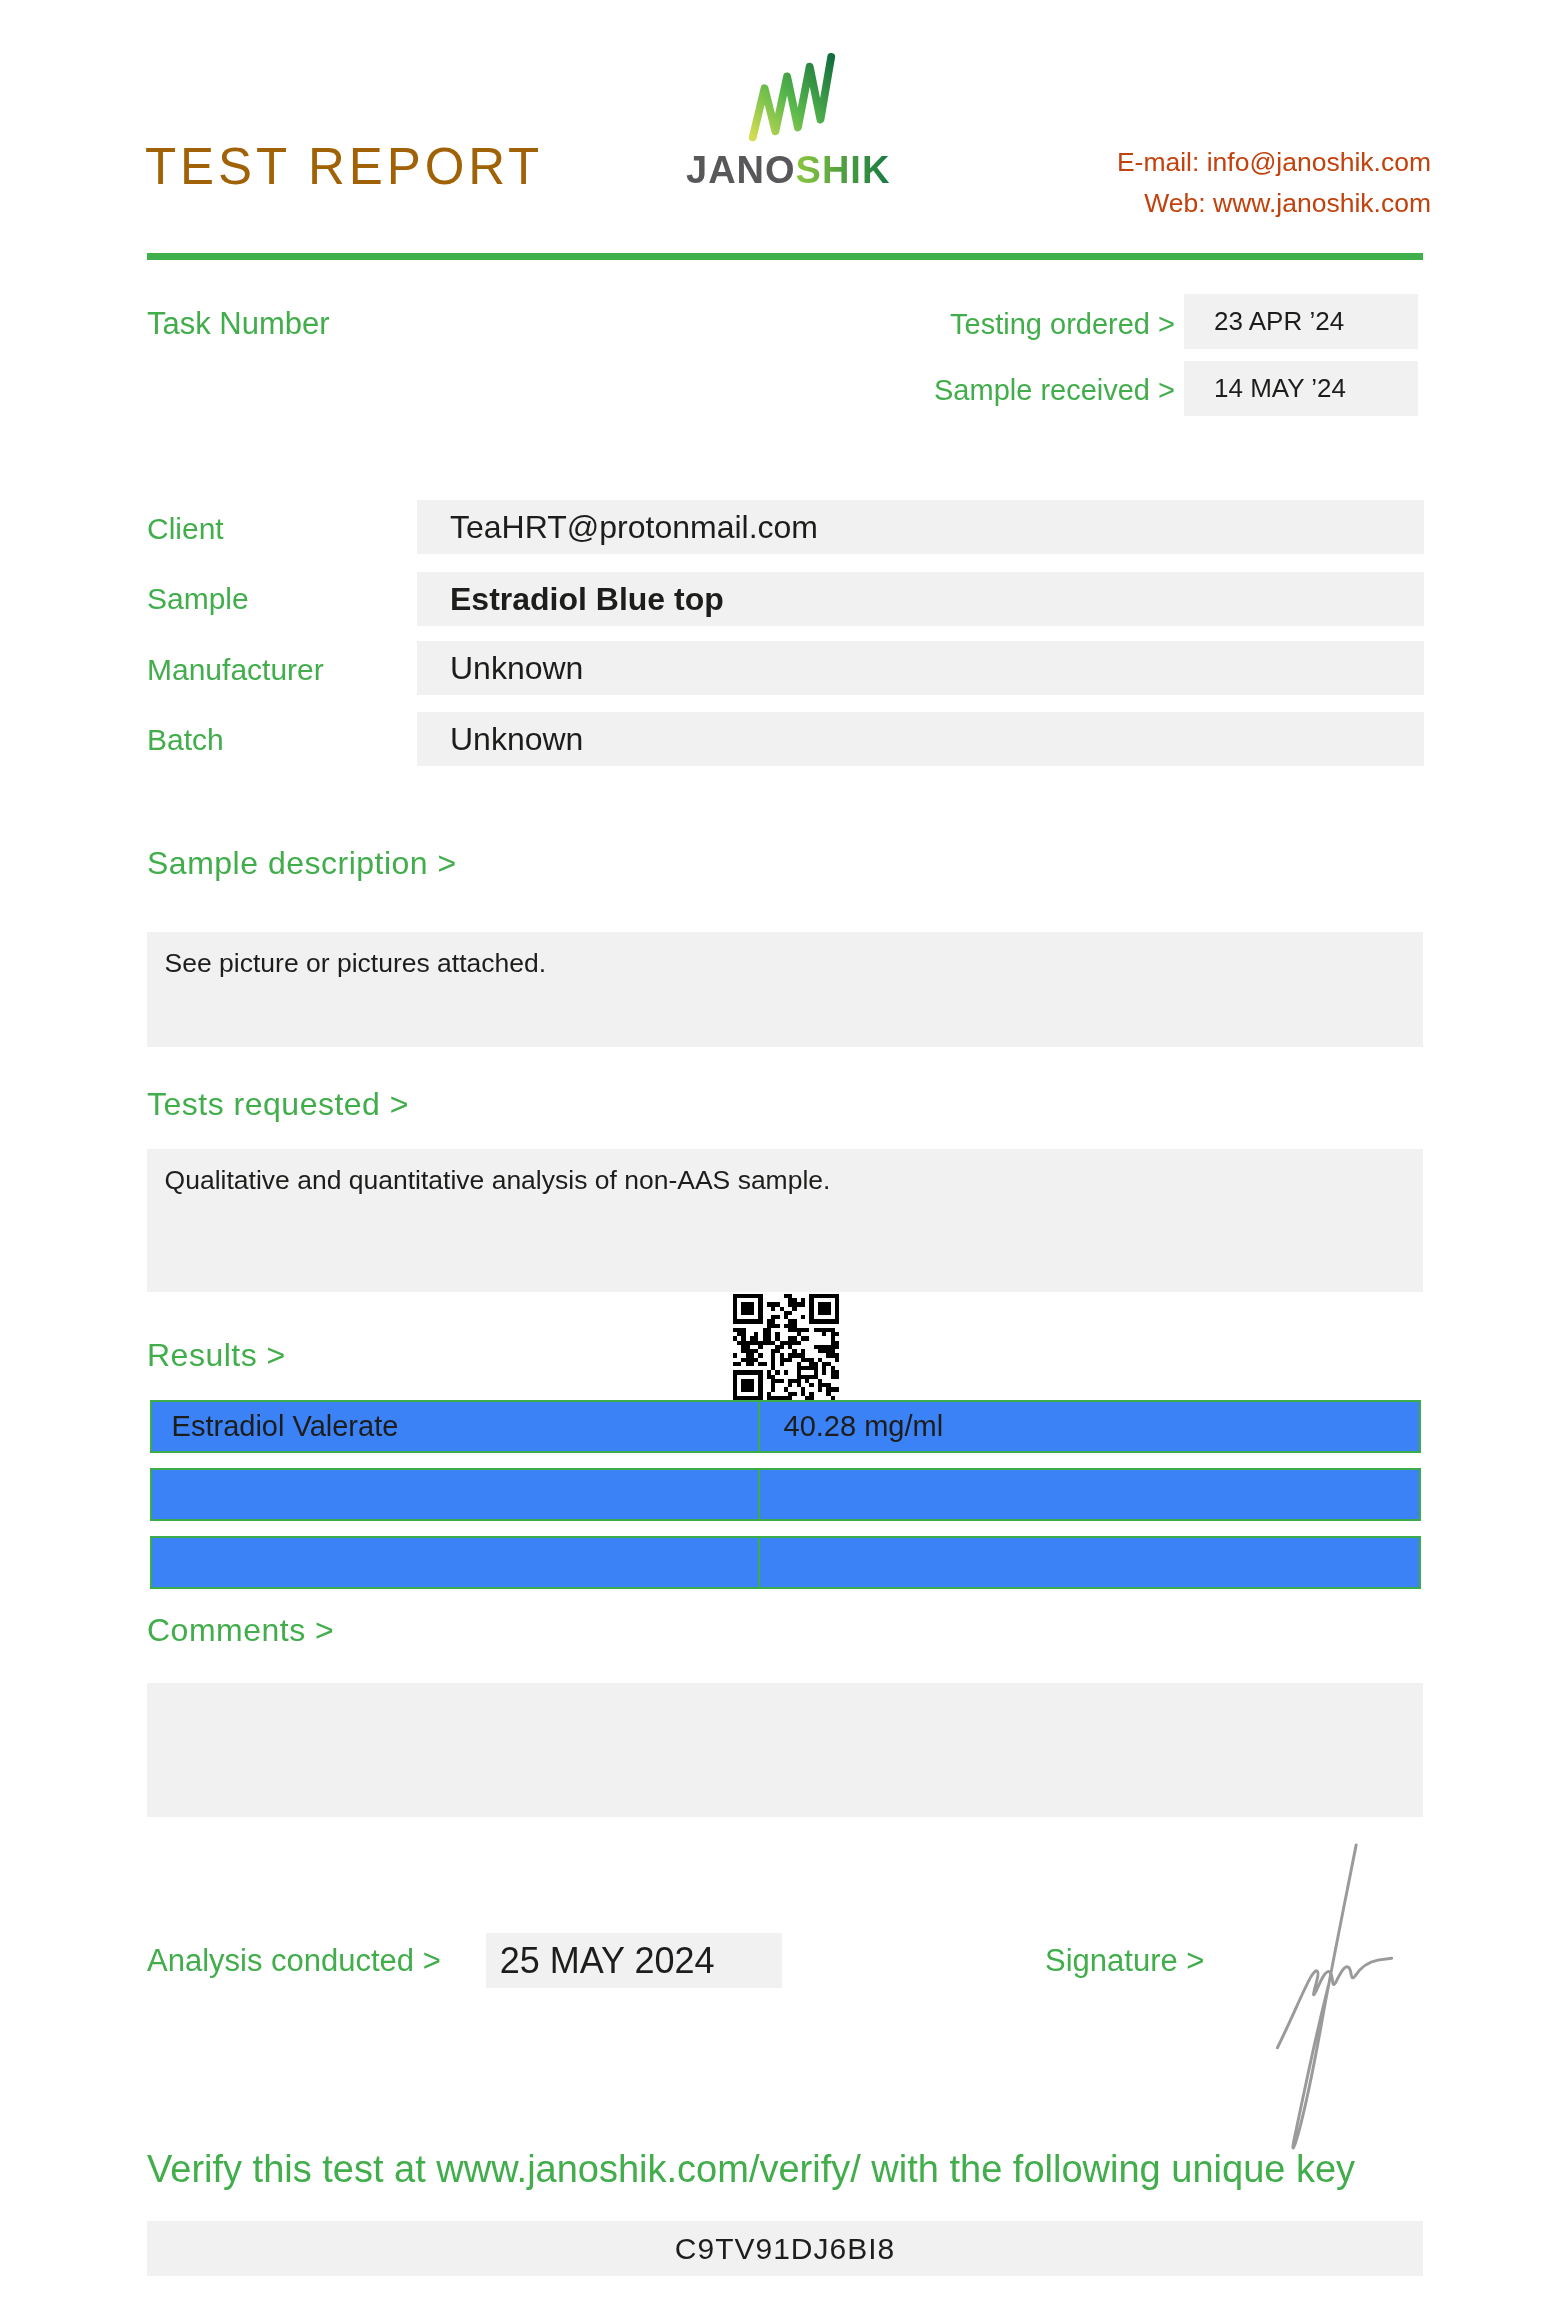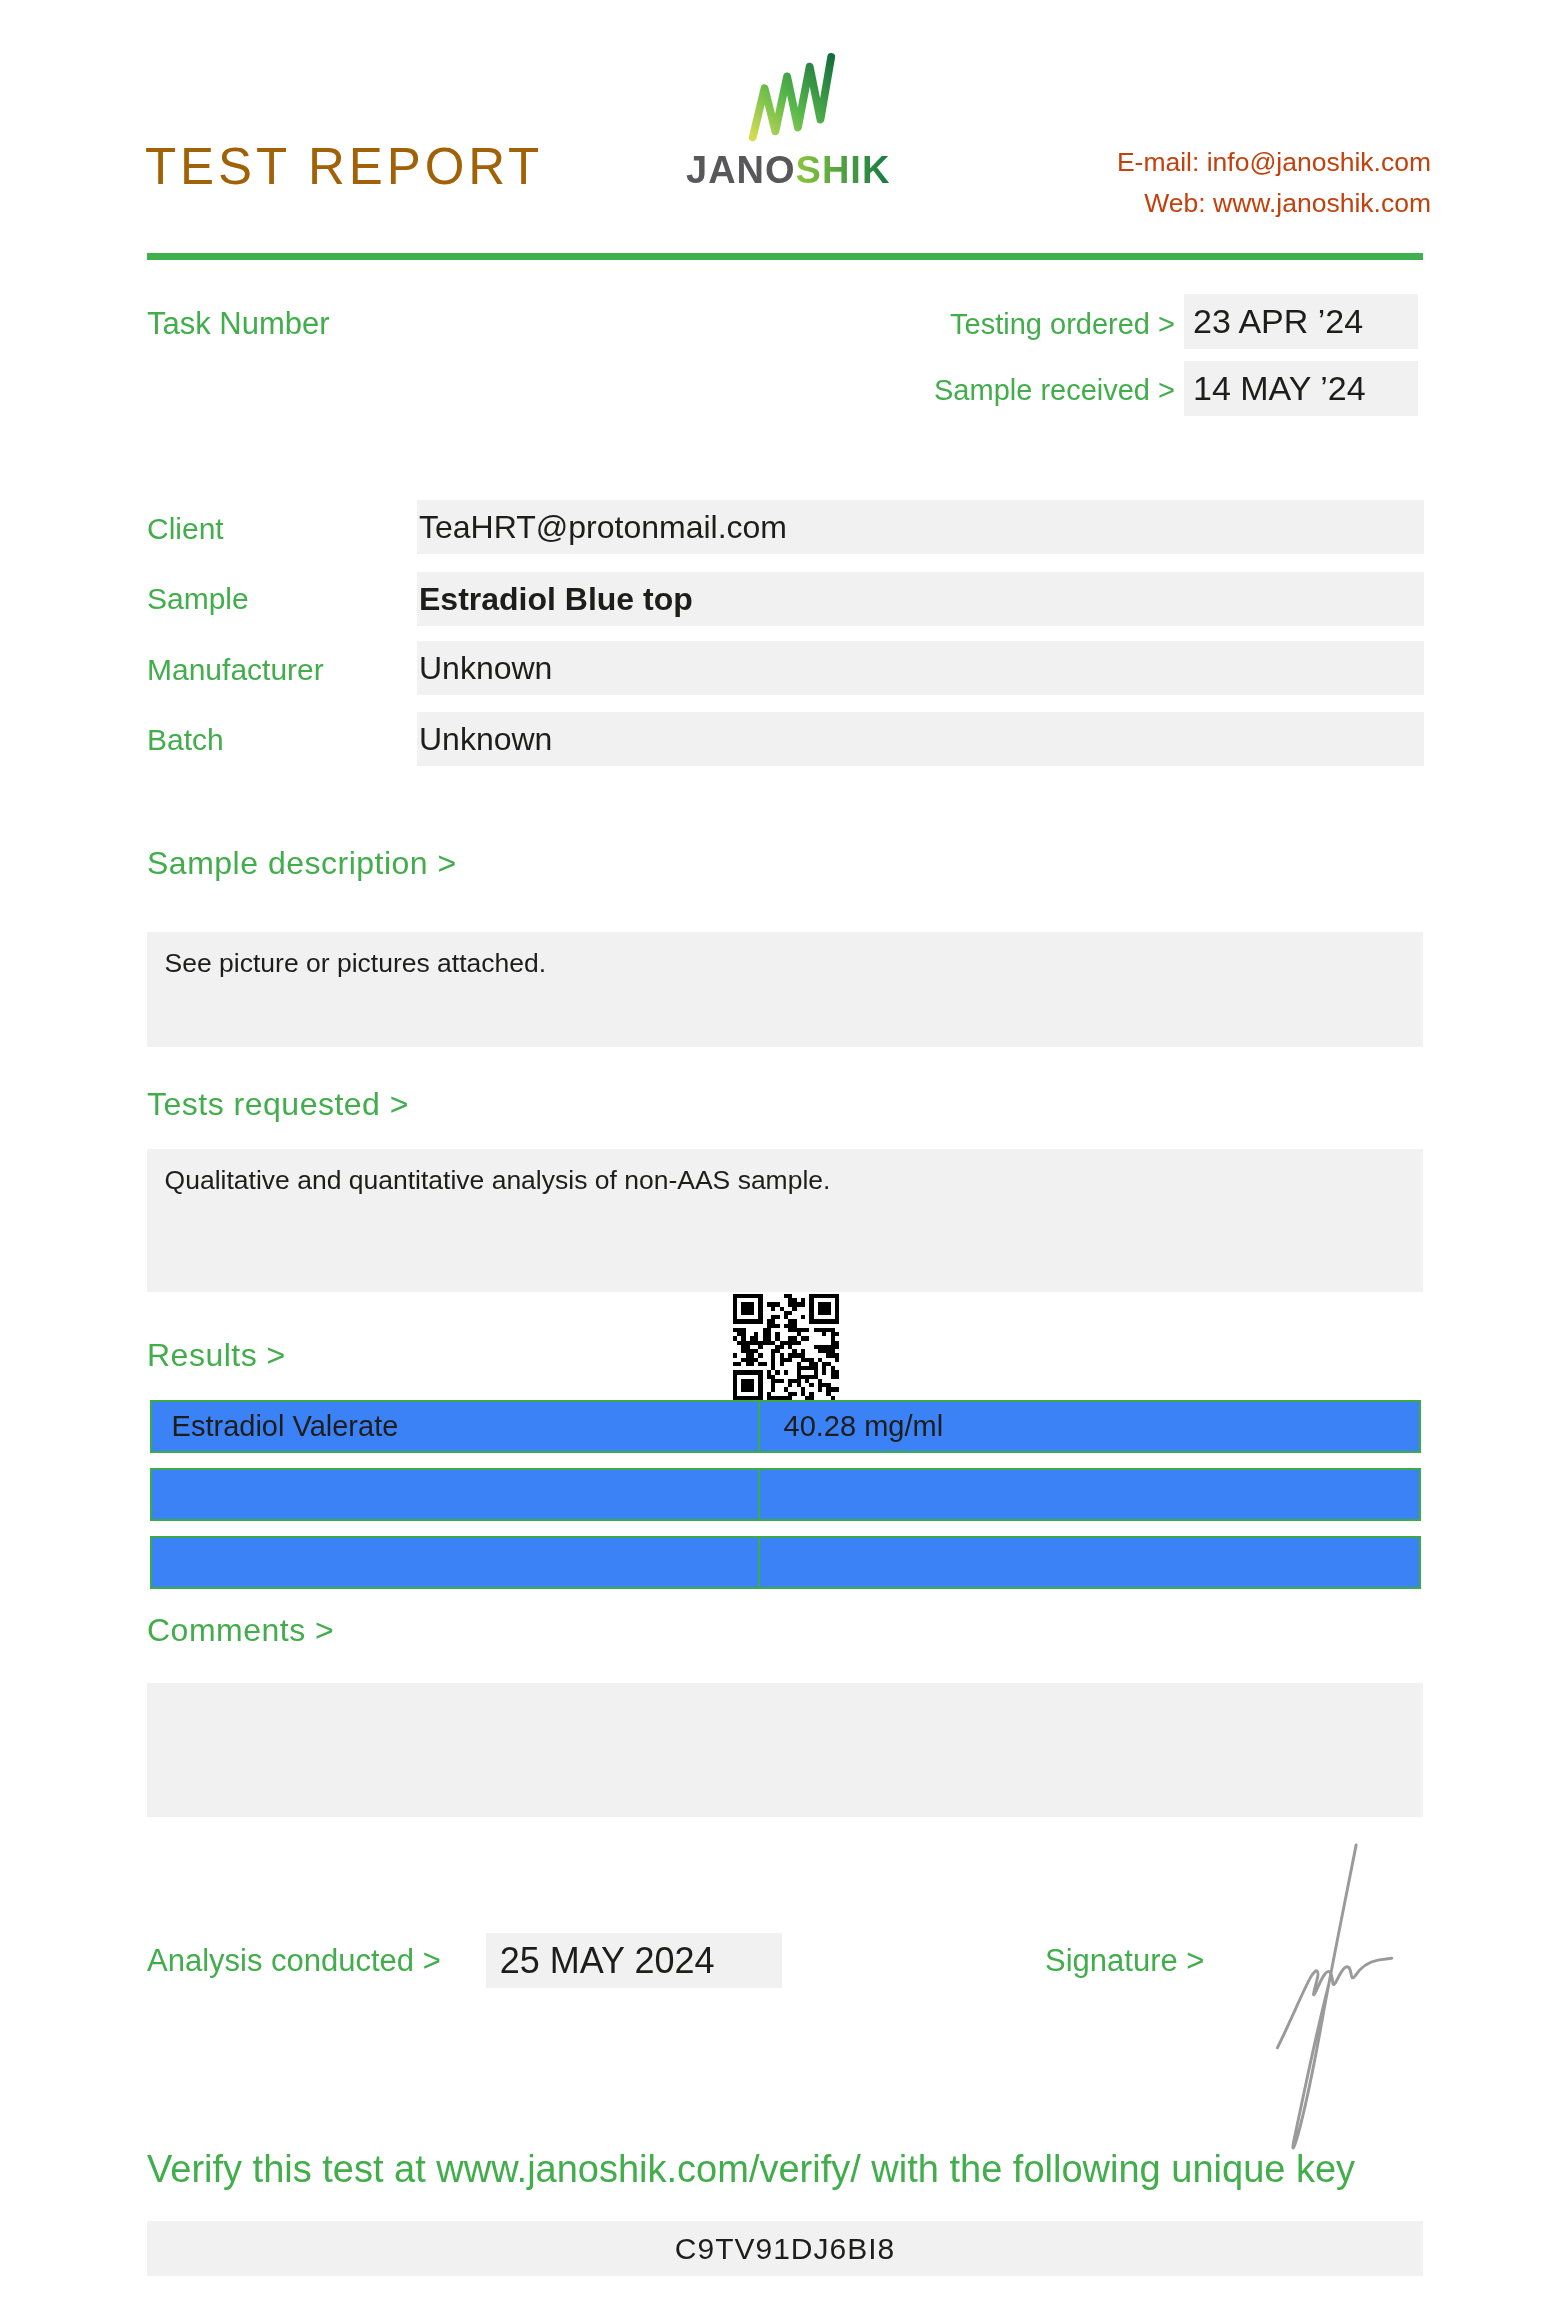--- a/index.html
+++ b/index.html
@@ -20,27 +20,27 @@
   .contact{right:137px;top:142px;width:490px;text-align:right;color:#c2410c;font-size:26.5px;line-height:41px;}
   .contact-row span{display:inline-block;}
   .rule{left:147px;top:253px;width:1276px;height:6.9px;background:#3fb04c;}
 
   
   .task-label{left:147px;top:306px;font-size:31px;}
   .task-box{left:417px;top:297px;width:366px;height:54px;display:flex;align-items:center;padding-left:17.6px;box-sizing:border-box;font-size:35px;}
   .meta-label-r{left:863px;width:312px;text-align:right;font-size:29px;}
   .ordered-label{top:308px;}
   .received-label{top:374px;}
-  .meta-box-r{left:1184px;width:234px;height:55px;display:flex;align-items:center;padding-left:9px;box-sizing:border-box;font-size:34px;font-weight:400;}
+  .meta-box-r{left:1184px;width:234px;height:55px;display:flex;align-items:center;padding-left:30px;box-sizing:border-box;font-size:26px;font-weight:400;}
   .ordered-box{top:294px;}
   .received-box{top:361px;}
 
   
   .field-label{left:147px;font-size:30px;}
-  .field-box{left:417px;width:1007px;height:54px;display:flex;align-items:center;padding-left:2px;box-sizing:border-box;font-size:32px;}
+  .field-box{left:417px;width:1007px;height:54px;display:flex;align-items:center;padding-left:33px;box-sizing:border-box;font-size:32px;}
   .f0-l{top:512px;} .f0-b{top:500px;}
   .f1-l{top:582px;} .f1-b{top:572px;font-weight:bold;}
   .f2-l{top:653px;} .f2-b{top:641px;}
   .f3-l{top:723px;} .f3-b{top:712px;}
 
   
   .section-h{left:147px;font-size:32px;letter-spacing:0.5px;}
   .desc-h{top:845px;}
   .desc-box{left:147px;top:932px;width:1276px;height:115px;padding:15.7px 17.6px;box-sizing:border-box;font-size:26.5px;}
   .tests-h{top:1086px;}

